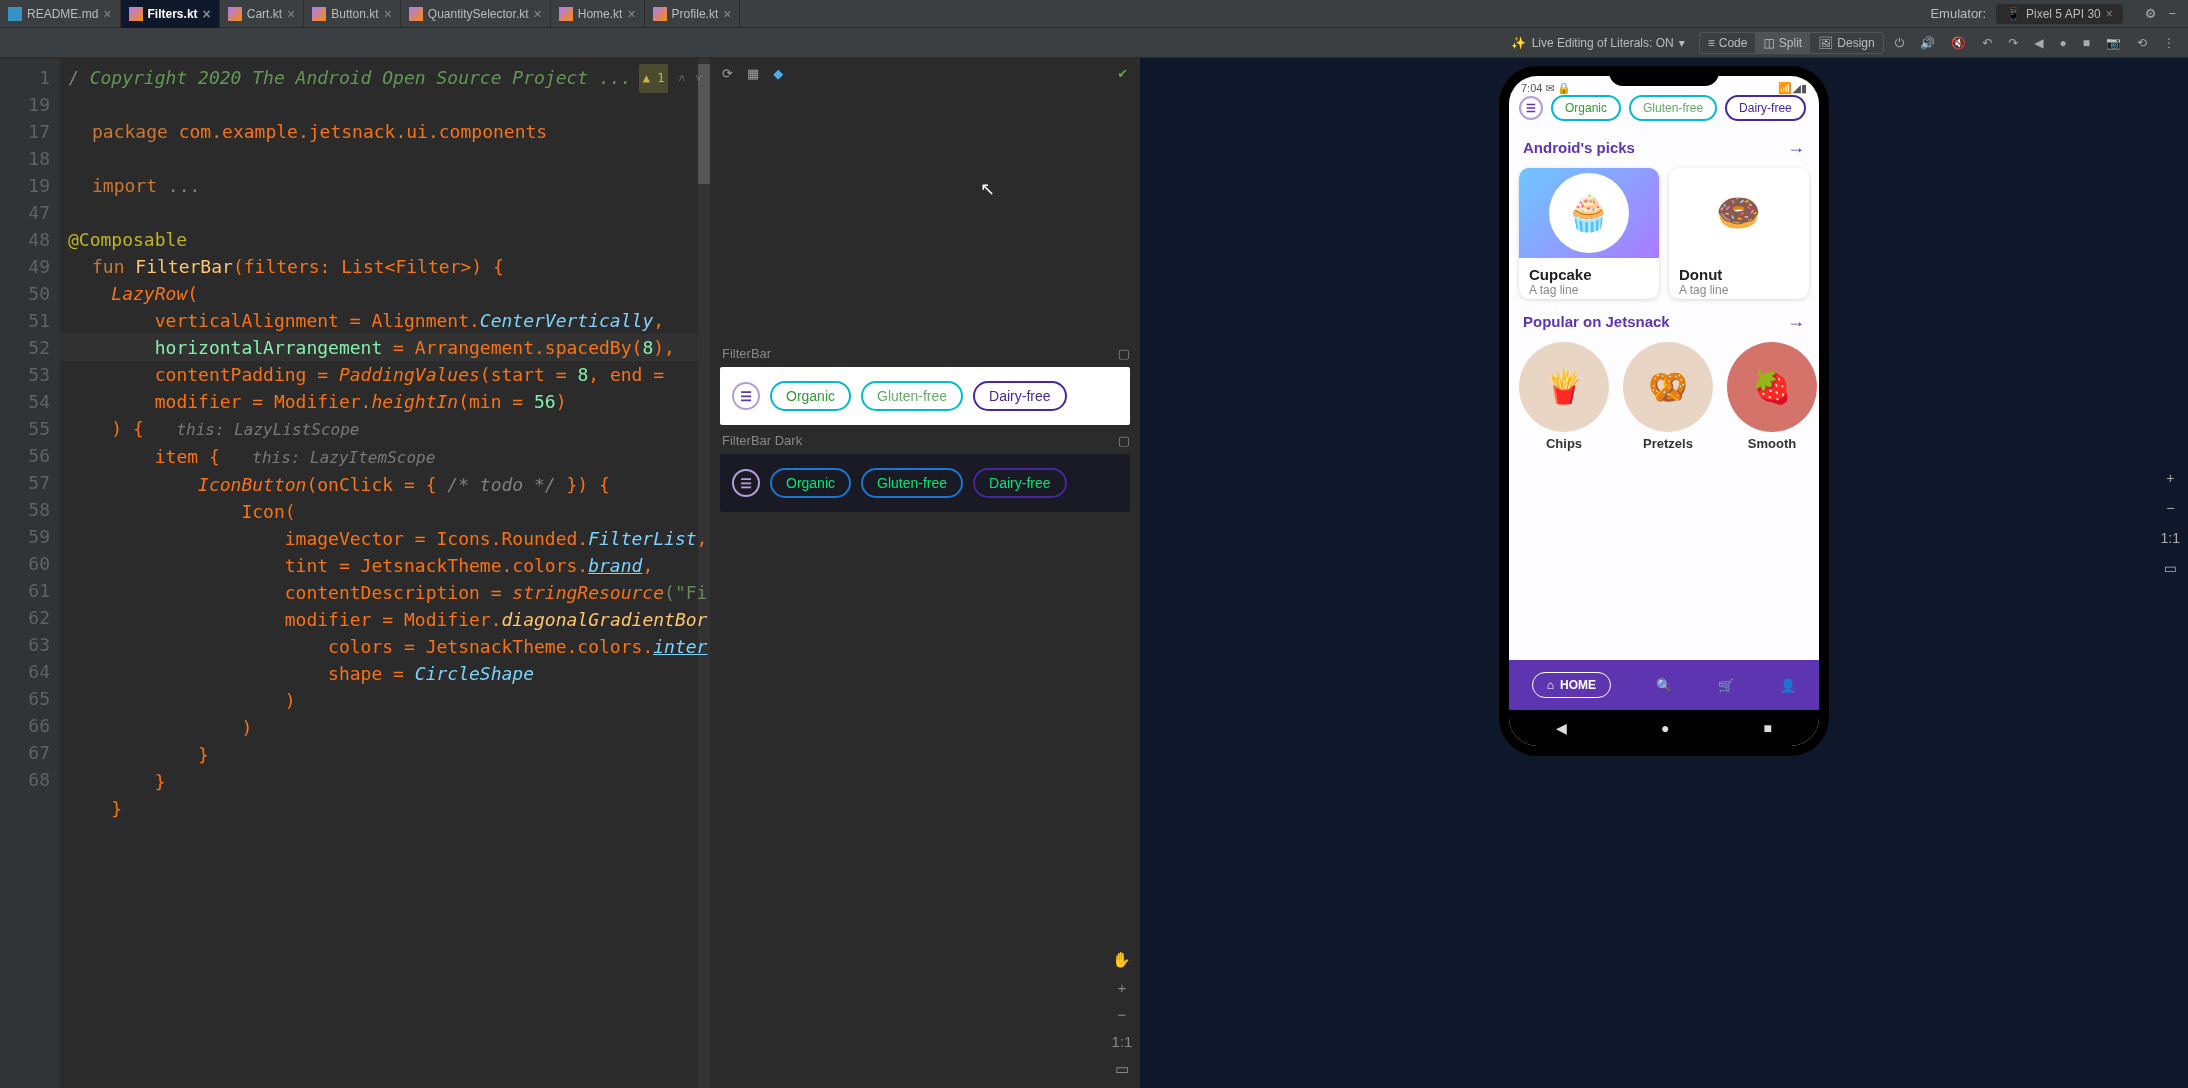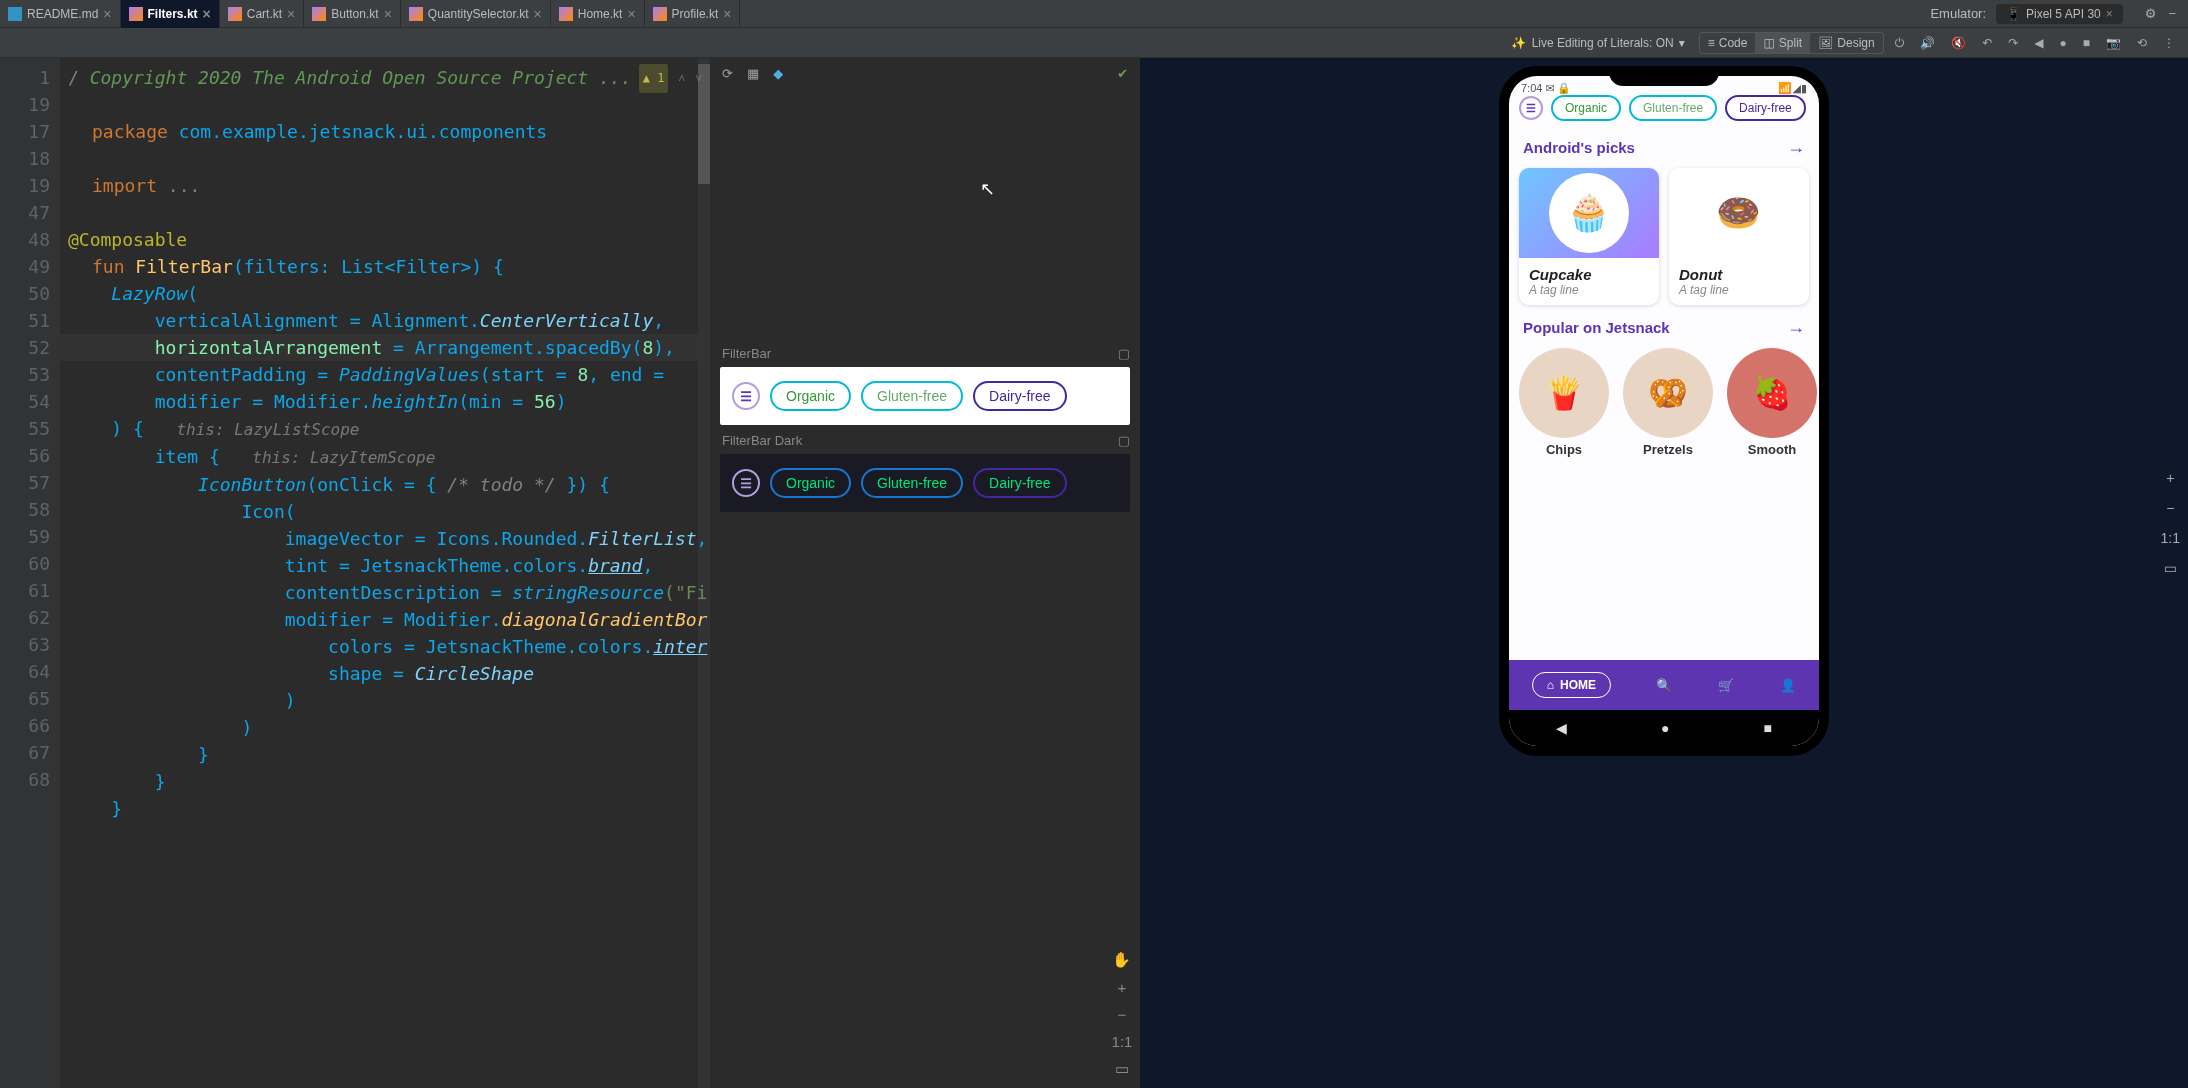--- a/index.html
+++ b/index.html
@@ -25,21 +25,21 @@
 .seg div.active { background:#4e5254; }
 .tb-ico { color:#aaa; padding:0 5px; }
 
 
 .main { display:flex; height:calc(100% - 58px); }
 .editor-col { width:710px; display:flex; background:#2b2b2b; position:relative; }
 .gutter { width:60px; background:#313335; color:#606366; text-align:right; padding:6px 10px 0 0; font-family:Consolas,monospace; font-size:18px; line-height:27px; }
 .code { flex:1; padding:6px 0 0 8px; font-family:Consolas,monospace; font-size:18px; line-height:27px; position:relative; overflow:hidden; }
 .code .hl { position:absolute; left:0; right:0; height:27px; background:#323232; z-index:0; }
 .code pre { position:relative; z-index:1; white-space:pre; }
-.k-orange{color:#cc7832;margin-left:24px;} .k-yellow{color:#ffc66d;} .k-purple{color:#7dd3fc;font-style:italic;} .k-gray{color:#808080;} .k-green{color:#6a8759;} .k-white{color:#0ea5e9;} .k-olive{color:#bbb529;} .k-teal{color:#86efac;} .k-under{text-decoration:underline;} .k-ital{font-style:italic;} .k-doc{color:#629755;font-style:italic;} .k-hint{color:#787878;font-style:italic;font-size:16px;}
+.k-orange{color:#cc7832;margin-left:24px;} .k-yellow{color:#ffc66d;} .k-purple{color:#7dd3fc;font-style:italic;} .k-gray{color:#808080;} .k-green{color:#6a8759;} .k-white{color:#f97316;} .k-olive{color:#bbb529;} .k-teal{color:#86efac;} .k-under{text-decoration:underline;} .k-ital{font-style:italic;} .k-doc{color:#629755;font-style:italic;} .k-hint{color:#787878;font-style:italic;font-size:16px;}
 .marker { position:absolute; top:6px; right:8px; display:flex; align-items:center; gap:10px; color:#888; font-size:12px; z-index:2; }
 .marker .warn { background:#4b4b2f; padding:1px 4px; border-radius:2px; color:#c9b54a; }
 .code-scroll { position:absolute; right:0; top:0; width:12px; height:100%; background:#313335; }
 .code-scroll .thumb { width:100%; height:120px; background:#555; margin-top:6px; }
 
 
 .preview-col { width:430px; background:#2b2b2b; position:relative; }
 .preview-col .pv-icons { position:absolute; top:8px; left:12px; display:flex; gap:14px; color:#9da0a2; }
 .pv-label { font-size:13px; color:#888; margin:8px 0 6px 12px; display:flex; justify-content:space-between; align-items:center; padding-right:10px; }
 .preview-light { margin:6px 10px; background:#fff; border-radius:2px; padding:14px 12px; display:flex; gap:10px; align-items:center; }
@@ -67,21 +67,21 @@
 .chips-row .chip { font-size:12px; padding:4px 12px; white-space:nowrap; }
 .section { padding:6px 14px 4px; display:flex; justify-content:space-between; align-items:center; }
 .section h3 { color:#5e35b1; font-size:15px; font-weight:700; }
 .section .arrow { color:#5e35b1; font-size:18px; }
 .cards { display:flex; gap:10px; padding:6px 10px; overflow:hidden; }
 .card { width:140px; background:#fff; border-radius:10px; box-shadow:0 1px 4px rgba(0,0,0,0.15); flex-shrink:0; }
 .card .img { height:90px; border-radius:10px 10px 0 0; display:flex; align-items:center; justify-content:center; }
 .card .img.cup { background:linear-gradient(135deg,#6ec6ff,#a97bff); }
 .card .img.don { background:#fff; }
 .card .circ { width:80px; height:80px; border-radius:50%; background:#fff; display:flex; align-items:center; justify-content:center; font-size:36px; }
-.card .body { padding:8px 10px 8px;font-style:italic; }
+.card .body { padding:8px 10px 2px; }
 .card .title { font-weight:700; font-size:15px; color:#222; }
 .card .sub { font-size:12px; color:#888; }
 .popular { display:flex; gap:14px; padding:6px 10px; overflow:hidden; }
 .popular .pitem { text-align:center; flex-shrink:0; }
 .popular .pimg { width:90px; height:90px; border-radius:50%; background:#e8d5c4; display:flex; align-items:center; justify-content:center; font-size:32px; }
 .popular .pl { font-size:13px; font-weight:600; margin-top:4px; color:#333; }
 .navbar { margin-top:auto; background:#5e35b1; height:50px; display:flex; align-items:center; justify-content:space-around; color:#fff; }
 .navbar .home { border:1.5px solid #fff; border-radius:20px; padding:5px 14px; display:flex; align-items:center; gap:6px; font-size:12px; font-weight:700; }
 .sysnav { background:#000; height:36px; display:flex; align-items:center; justify-content:space-around; color:#ddd; font-size:14px; }
 </style>

